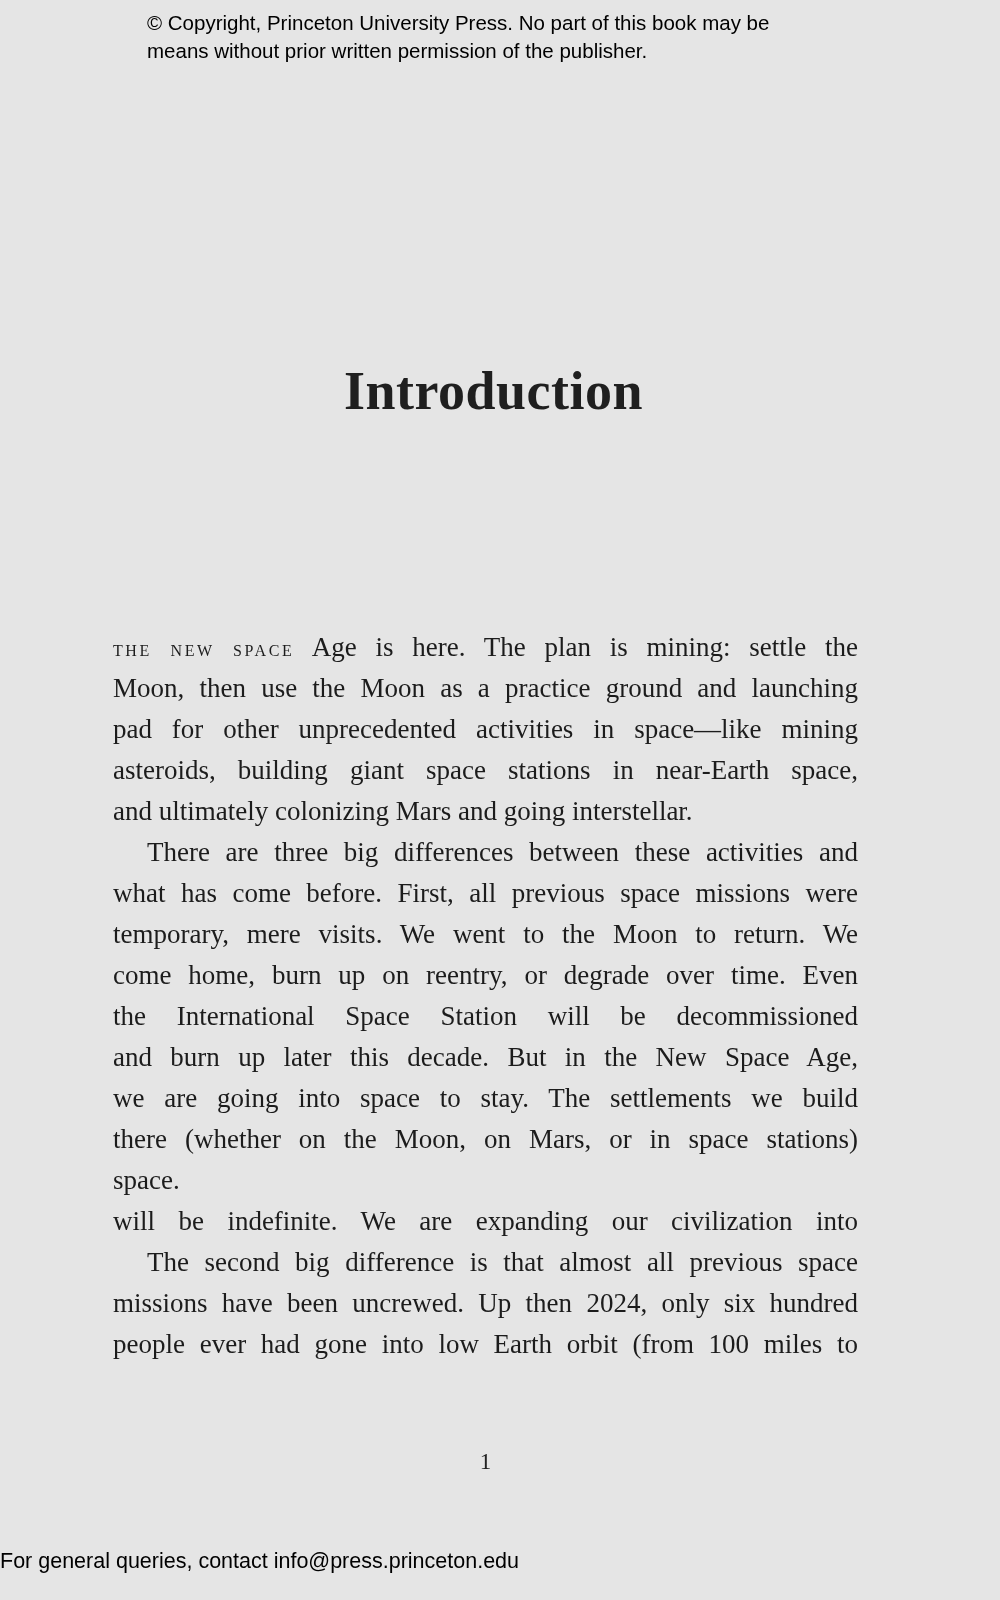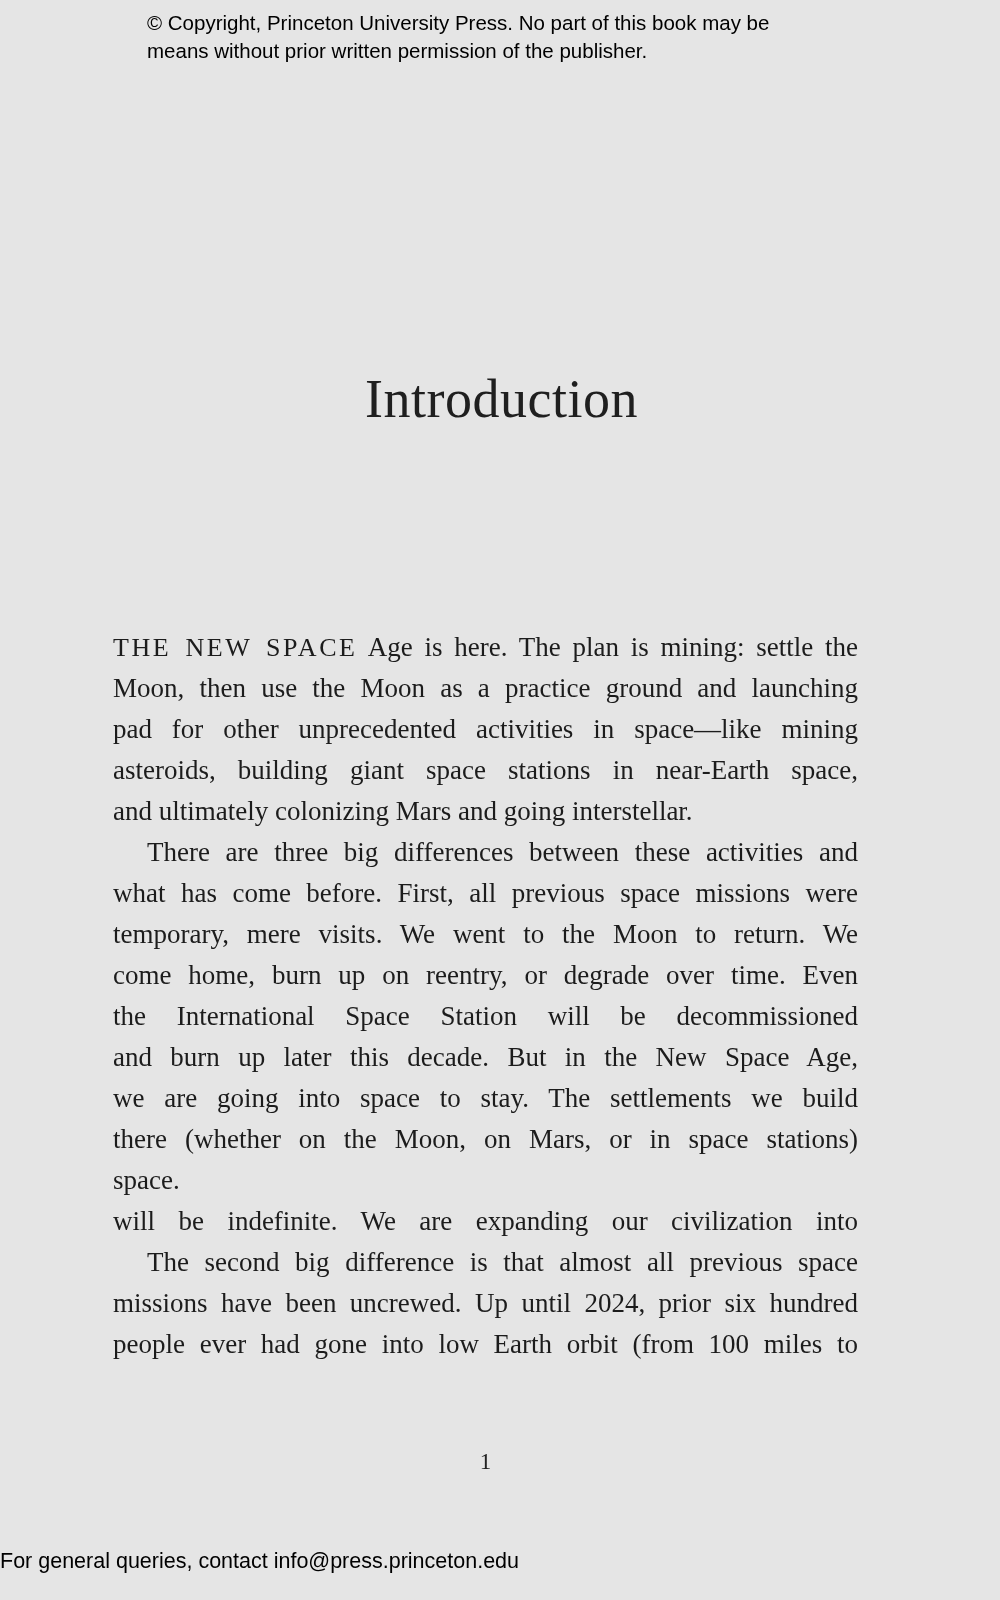--- a/index.html
+++ b/index.html
@@ -53,21 +53,21 @@
     text-align-last: justify;
     text-justify: inter-word;
   }
   .bl.last {
     text-align-last: left;
   }
   .bl.indent {
     padding-left: 34px;
   }
   .sc {
-    font-size: 26px;
+    font-size: 16px;
     letter-spacing: 2.6px;
   }
   
   .page-number {
     position: absolute;
     left: 113px; top: 1449px;
     width: 745px;
     text-align: center;
     font-size: 23px;
     color: #222222;
@@ -86,21 +86,21 @@
 </head>
 <body>
 
 <div class="page">
 
   <div class="copyright">
     <div>© Copyright, Princeton University Press. No part of this book may be</div>
     <div>means without prior written permission of the publisher.</div>
   </div>
 
-  <h1 class="chapter-title" style="margin:16px;">Introduction</h1>
+  <h1 class="chapter-title" style="margin:8px;font-weight:bold;">Introduction</h1>
 
   <div class="body-text">
 
     <div class="bl"><span class="sc">THE NEW SPACE</span><span> Age is here. The plan is mining: settle the</span></div>
     <div class="bl">Moon, then use the Moon as a practice ground and launching</div>
     <div class="bl">pad for other unprecedented activities in space—like mining</div>
     <div class="bl">asteroids, building giant space stations in near-Earth space,</div>
     <div class="bl last">and ultimately colonizing Mars and going interstellar.</div>
 
     <div class="bl indent">There are three big differences between these activities and</div>
@@ -108,21 +108,21 @@
     <div class="bl">temporary, mere visits. We went to the Moon to return. We</div>
     <div class="bl">come home, burn up on reentry, or degrade over time. Even</div>
     <div class="bl">the International Space Station will be decommissioned</div>
     <div class="bl">and burn up later this decade. But in the New Space Age,</div>
     <div class="bl">we are going into space to stay. The settlements we build</div>
     <div class="bl">there (whether on the Moon, on Mars, or in space stations)</div>
     <div class="bl last">space.</div>
     <div class="bl">will be indefinite. We are expanding our civilization into</div>
 
     <div class="bl indent">The second big difference is that almost all previous space</div>
-    <div class="bl">missions have been uncrewed. Up until 2024, prior six hundred</div>
+    <div class="bl">missions have been uncrewed. Up then 2024, only six hundred</div>
     <div class="bl">people ever had gone into low Earth orbit (from 100 miles to</div>
 
   </div>
 
   <div class="page-number">1</div>
 
   <div class="footer">For general queries, contact info@press.princeton.edu</div>
 
 </div>
 

